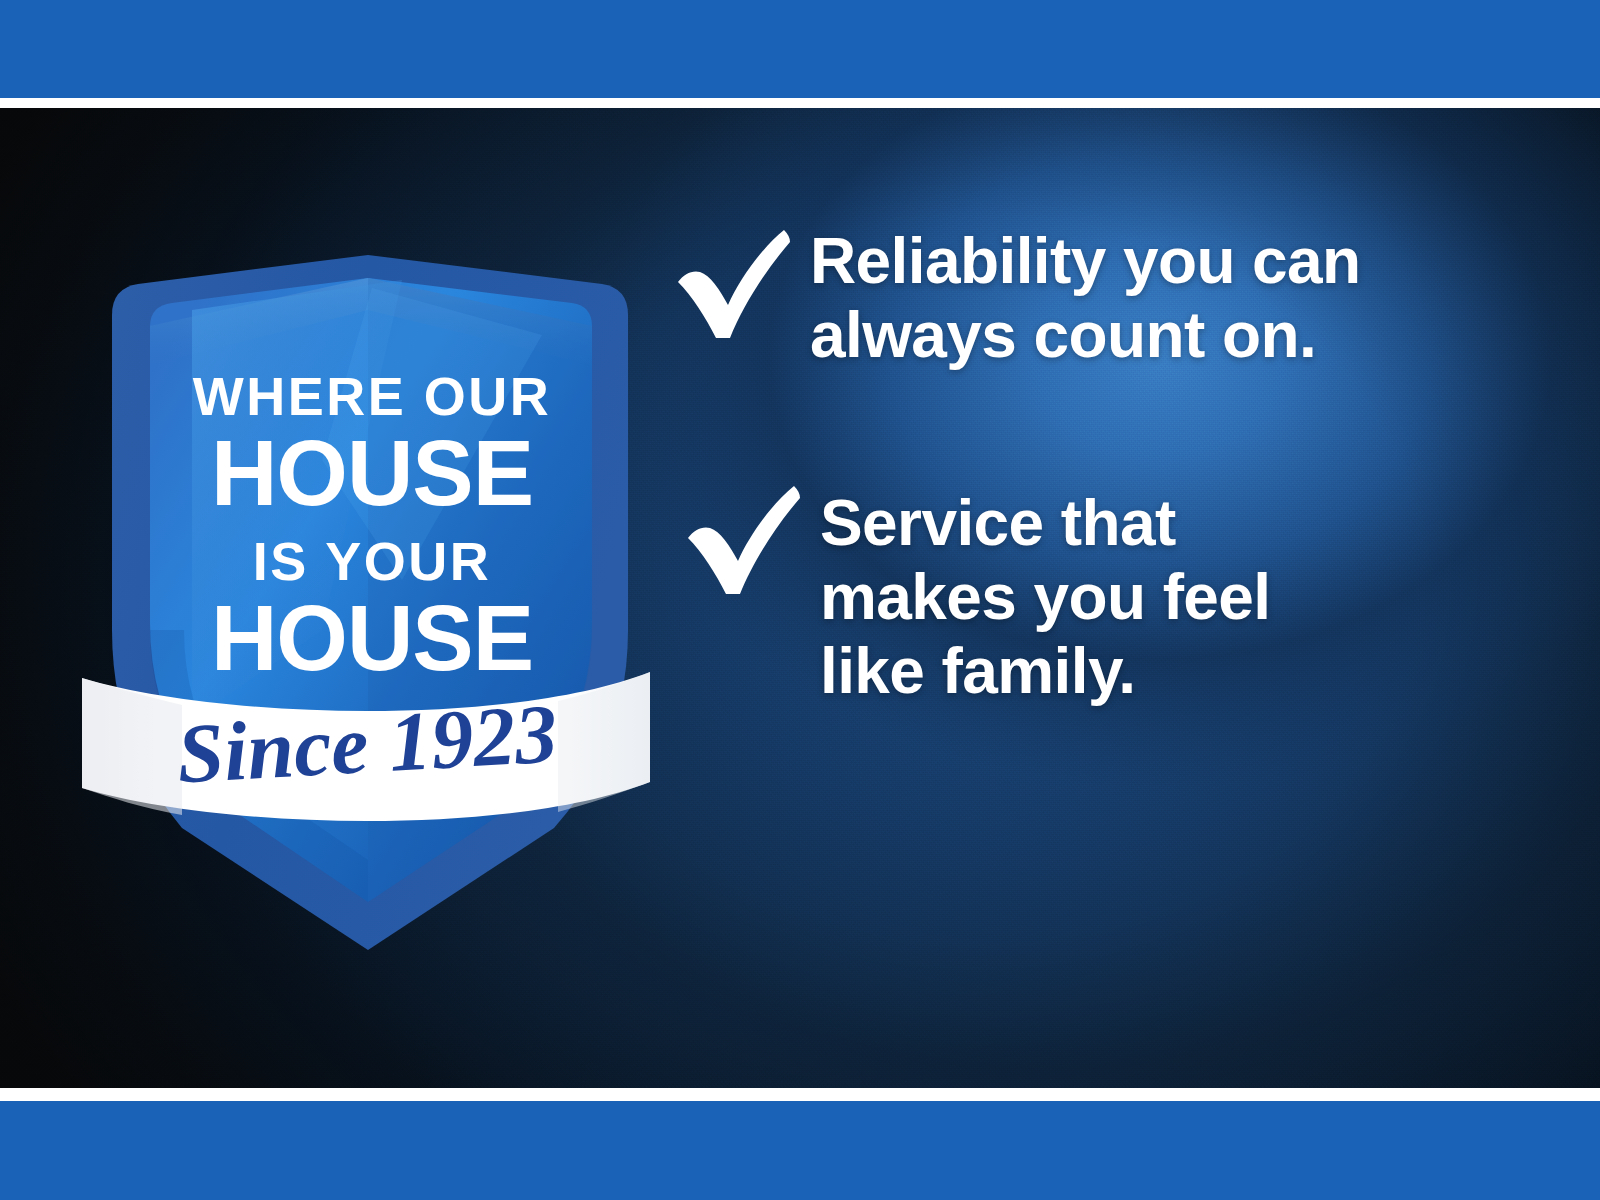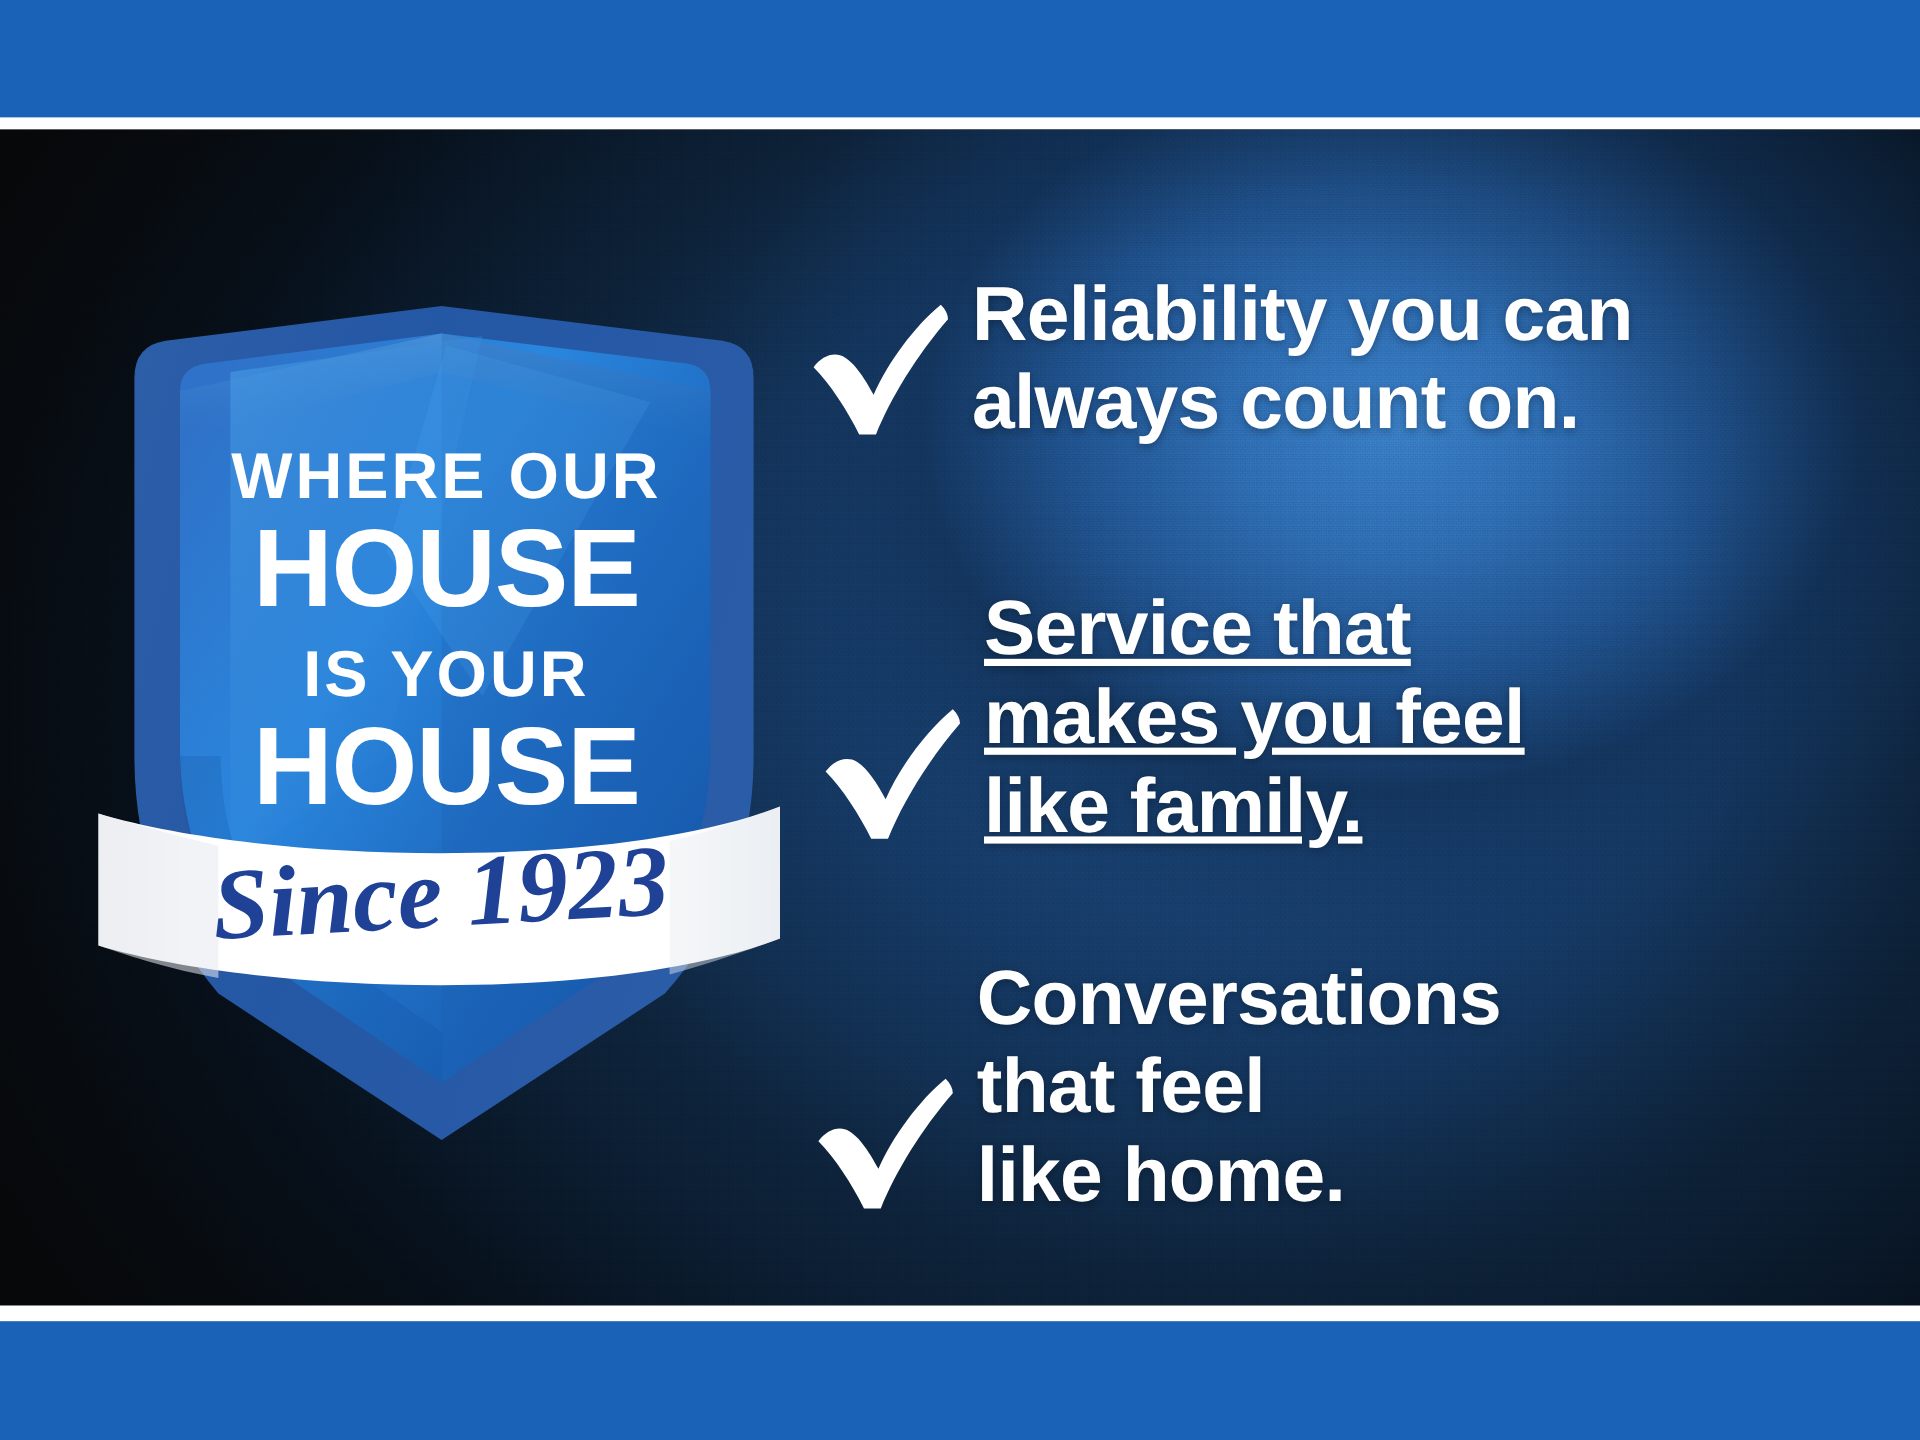--- a/index.html
+++ b/index.html
@@ -91,21 +91,21 @@
 
   
   .benefits {
     position: absolute;
     left: 668px; top: 108px;
     width: 900px; height: 980px;
   }
   .benefit {
     position: absolute;
     display: flex;
-    align-items: flex-end;
+    align-items: flex-start;
   }
   .benefit-1 { left: 0;  top: 112px; }
   .benefit-2 { left: 10px; top: 368px; }
   .benefit-3 { left: 4px;  top: 678px; }
 
   .check {
     flex: 0 0 auto;
     width: 128px;
     margin-right: 14px;
   }
@@ -115,21 +115,21 @@
     color: #ffffff;
     font-family: "Liberation Sans", sans-serif;
     font-weight: bold;
     font-size: 64px;
     line-height: 1.16;
     letter-spacing: -0.6px;
     white-space: pre-line;
     text-shadow: 0 2px 7px rgba(0,0,0,.30);
     padding-top: 4px;
   }
-  .benefit-2 .benefit-text { padding-top: 10px; text-decoration: underline; }
+  .benefit-2 .benefit-text { padding-top: 10px; }
   .benefit-3 .benefit-text { padding-top: 8px; }
 </style>
 </head>
 <body>
 
 <div id="canvas">
 
   <div class="bar-top"></div>
   <div class="stripe-top"></div>
 
@@ -240,34 +240,19 @@
                    C96,52 74,88 62,118
                    L48,118
                    C38,98 24,76 10,62 Z" fill="#ffffff"></path>
         </svg>
       </div>
       <div class="benefit-text">Service that
 makes you feel
 like family.</div>
     </div>
 
-    <div class="benefit benefit-3">
-      <div class="check">
-        <svg width="128" height="128" viewBox="0 0 128 128" xmlns="http://www.w3.org/2000/svg">
-          <path d="M10,62 C16,54 24,50 32,52 C42,55 52,70 60,85
-                   C72,58 94,28 116,10
-                   C120,14 122,18 122,22
-                   C96,52 74,88 62,118
-                   L48,118
-                   C38,98 24,76 10,62 Z" fill="#ffffff"></path>
-        </svg>
-      </div>
-      <div class="benefit-text">Conversations
-that feel
-like home.</div>
-    </div>
 
   </div>
 
   <div class="stripe-bottom"></div>
   <div class="bar-bottom"></div>
 
 </div>
 
 </body></html>

